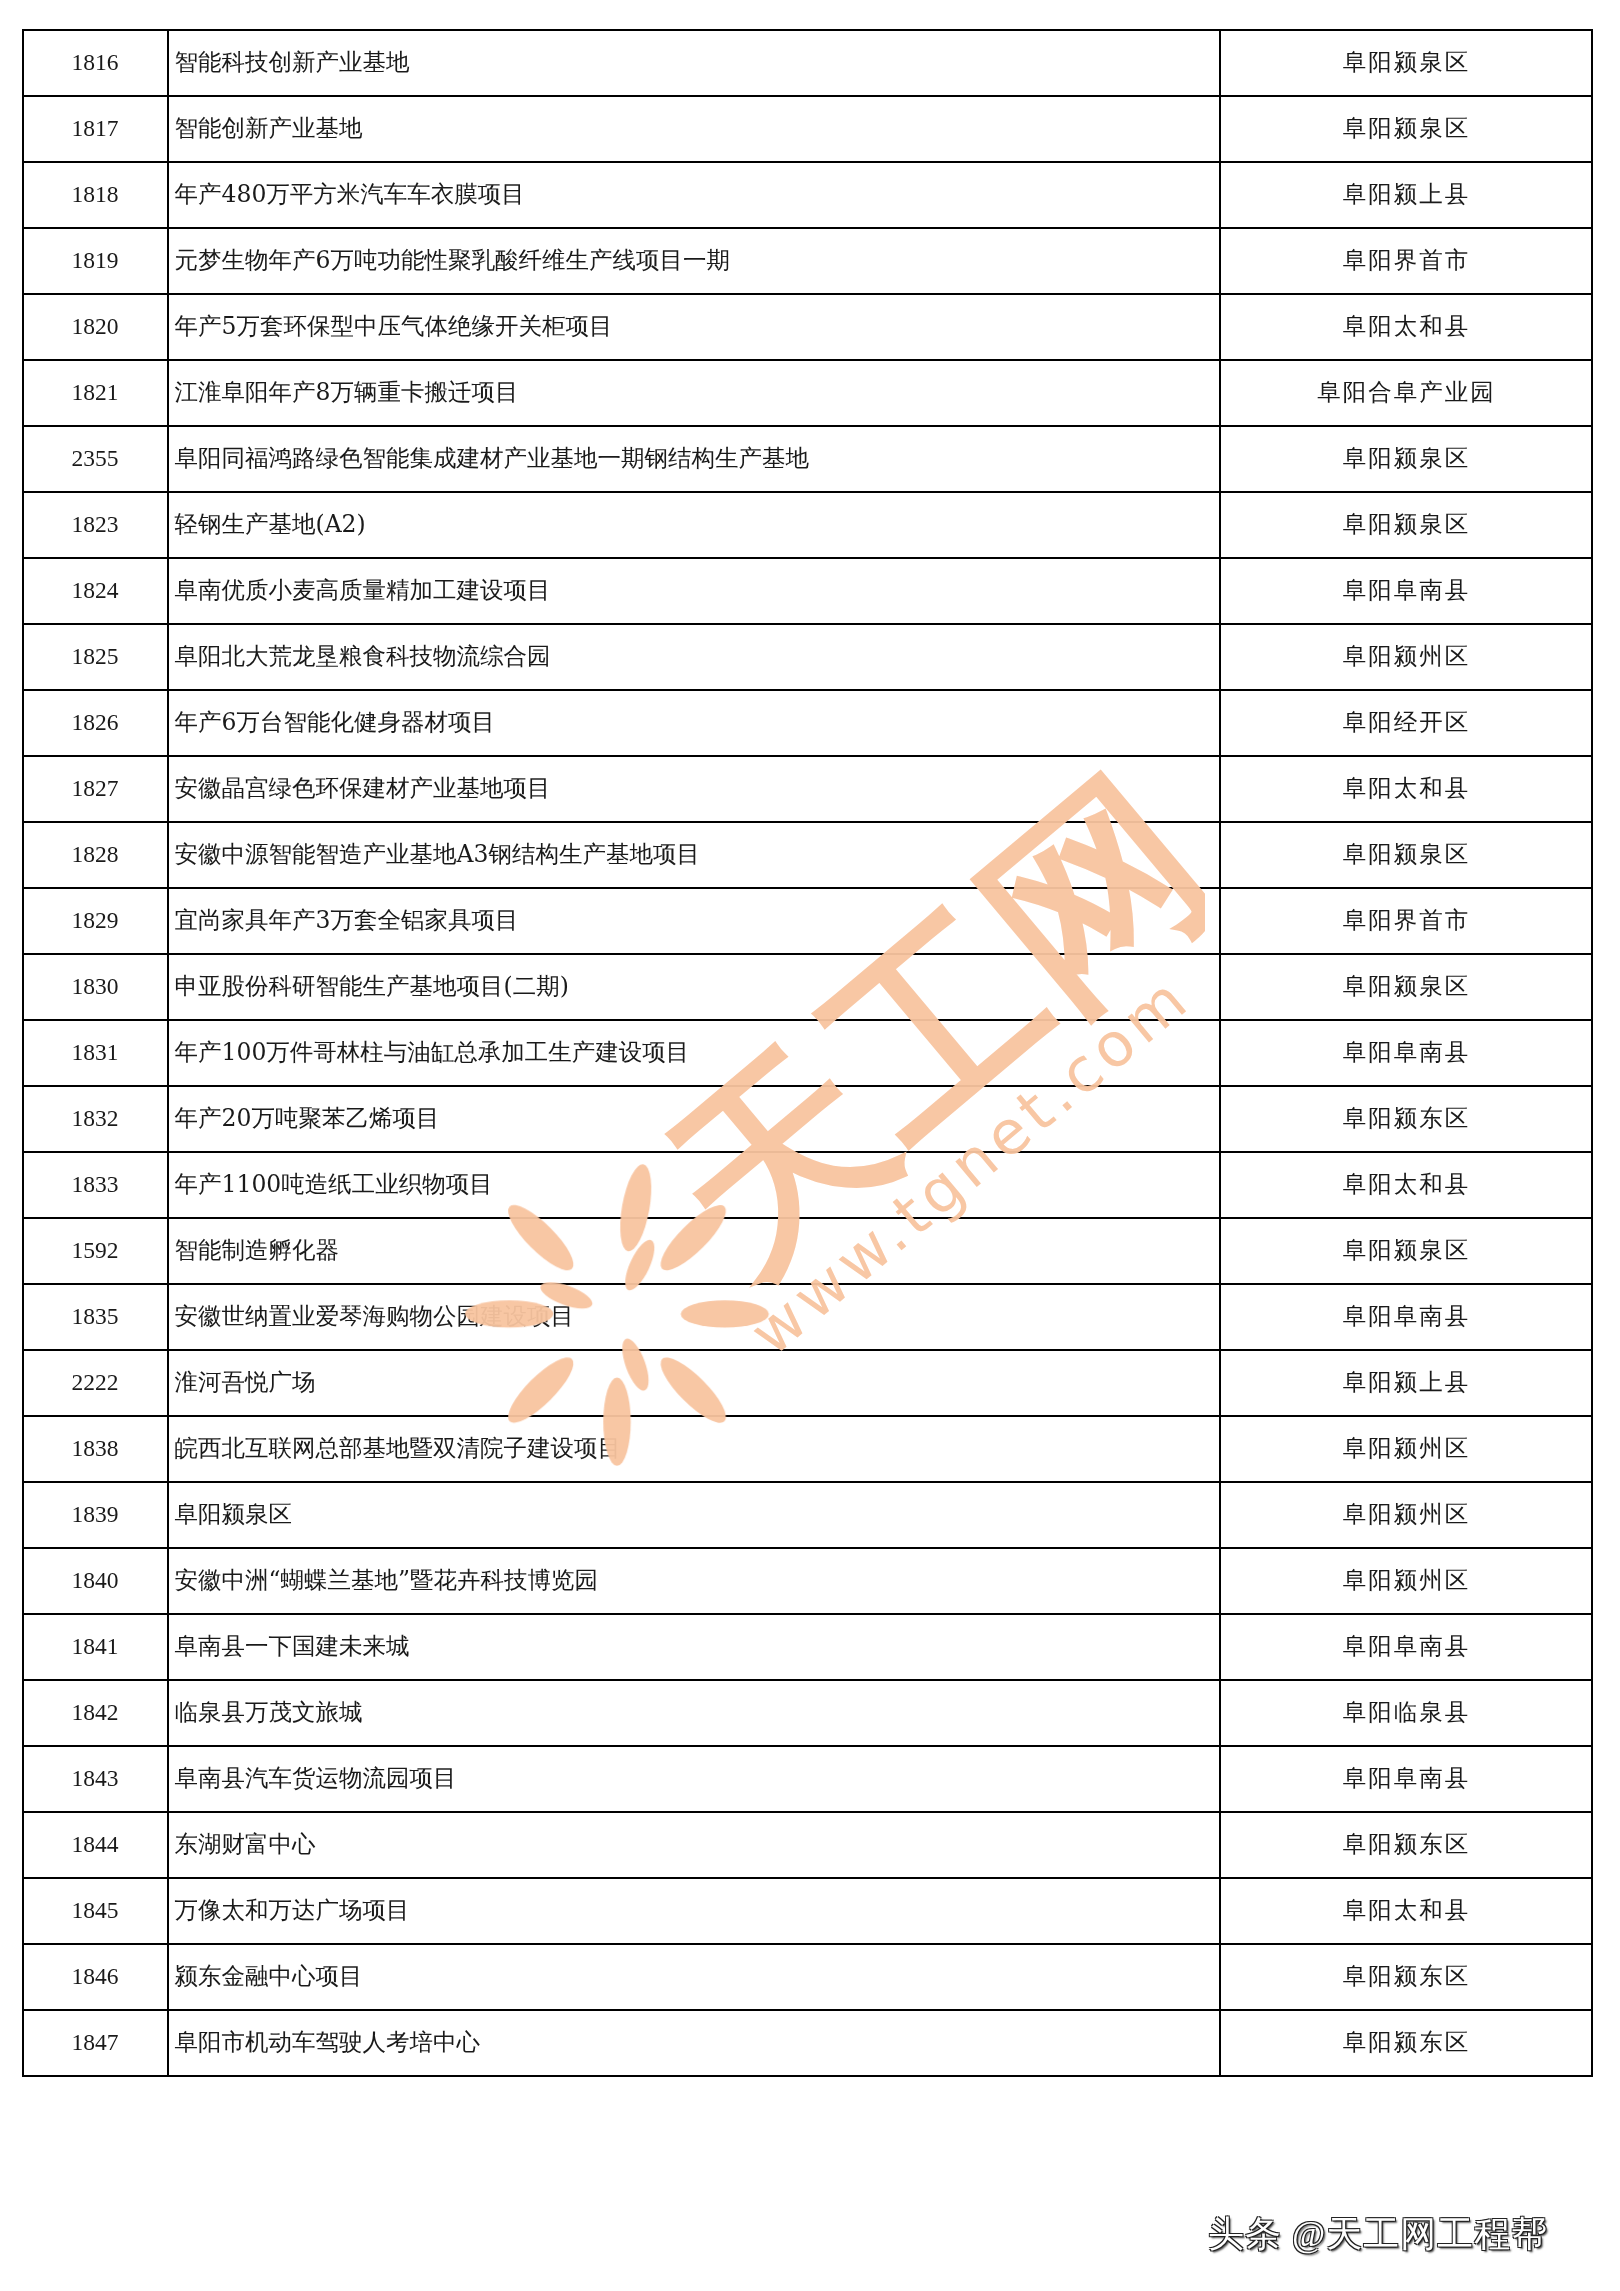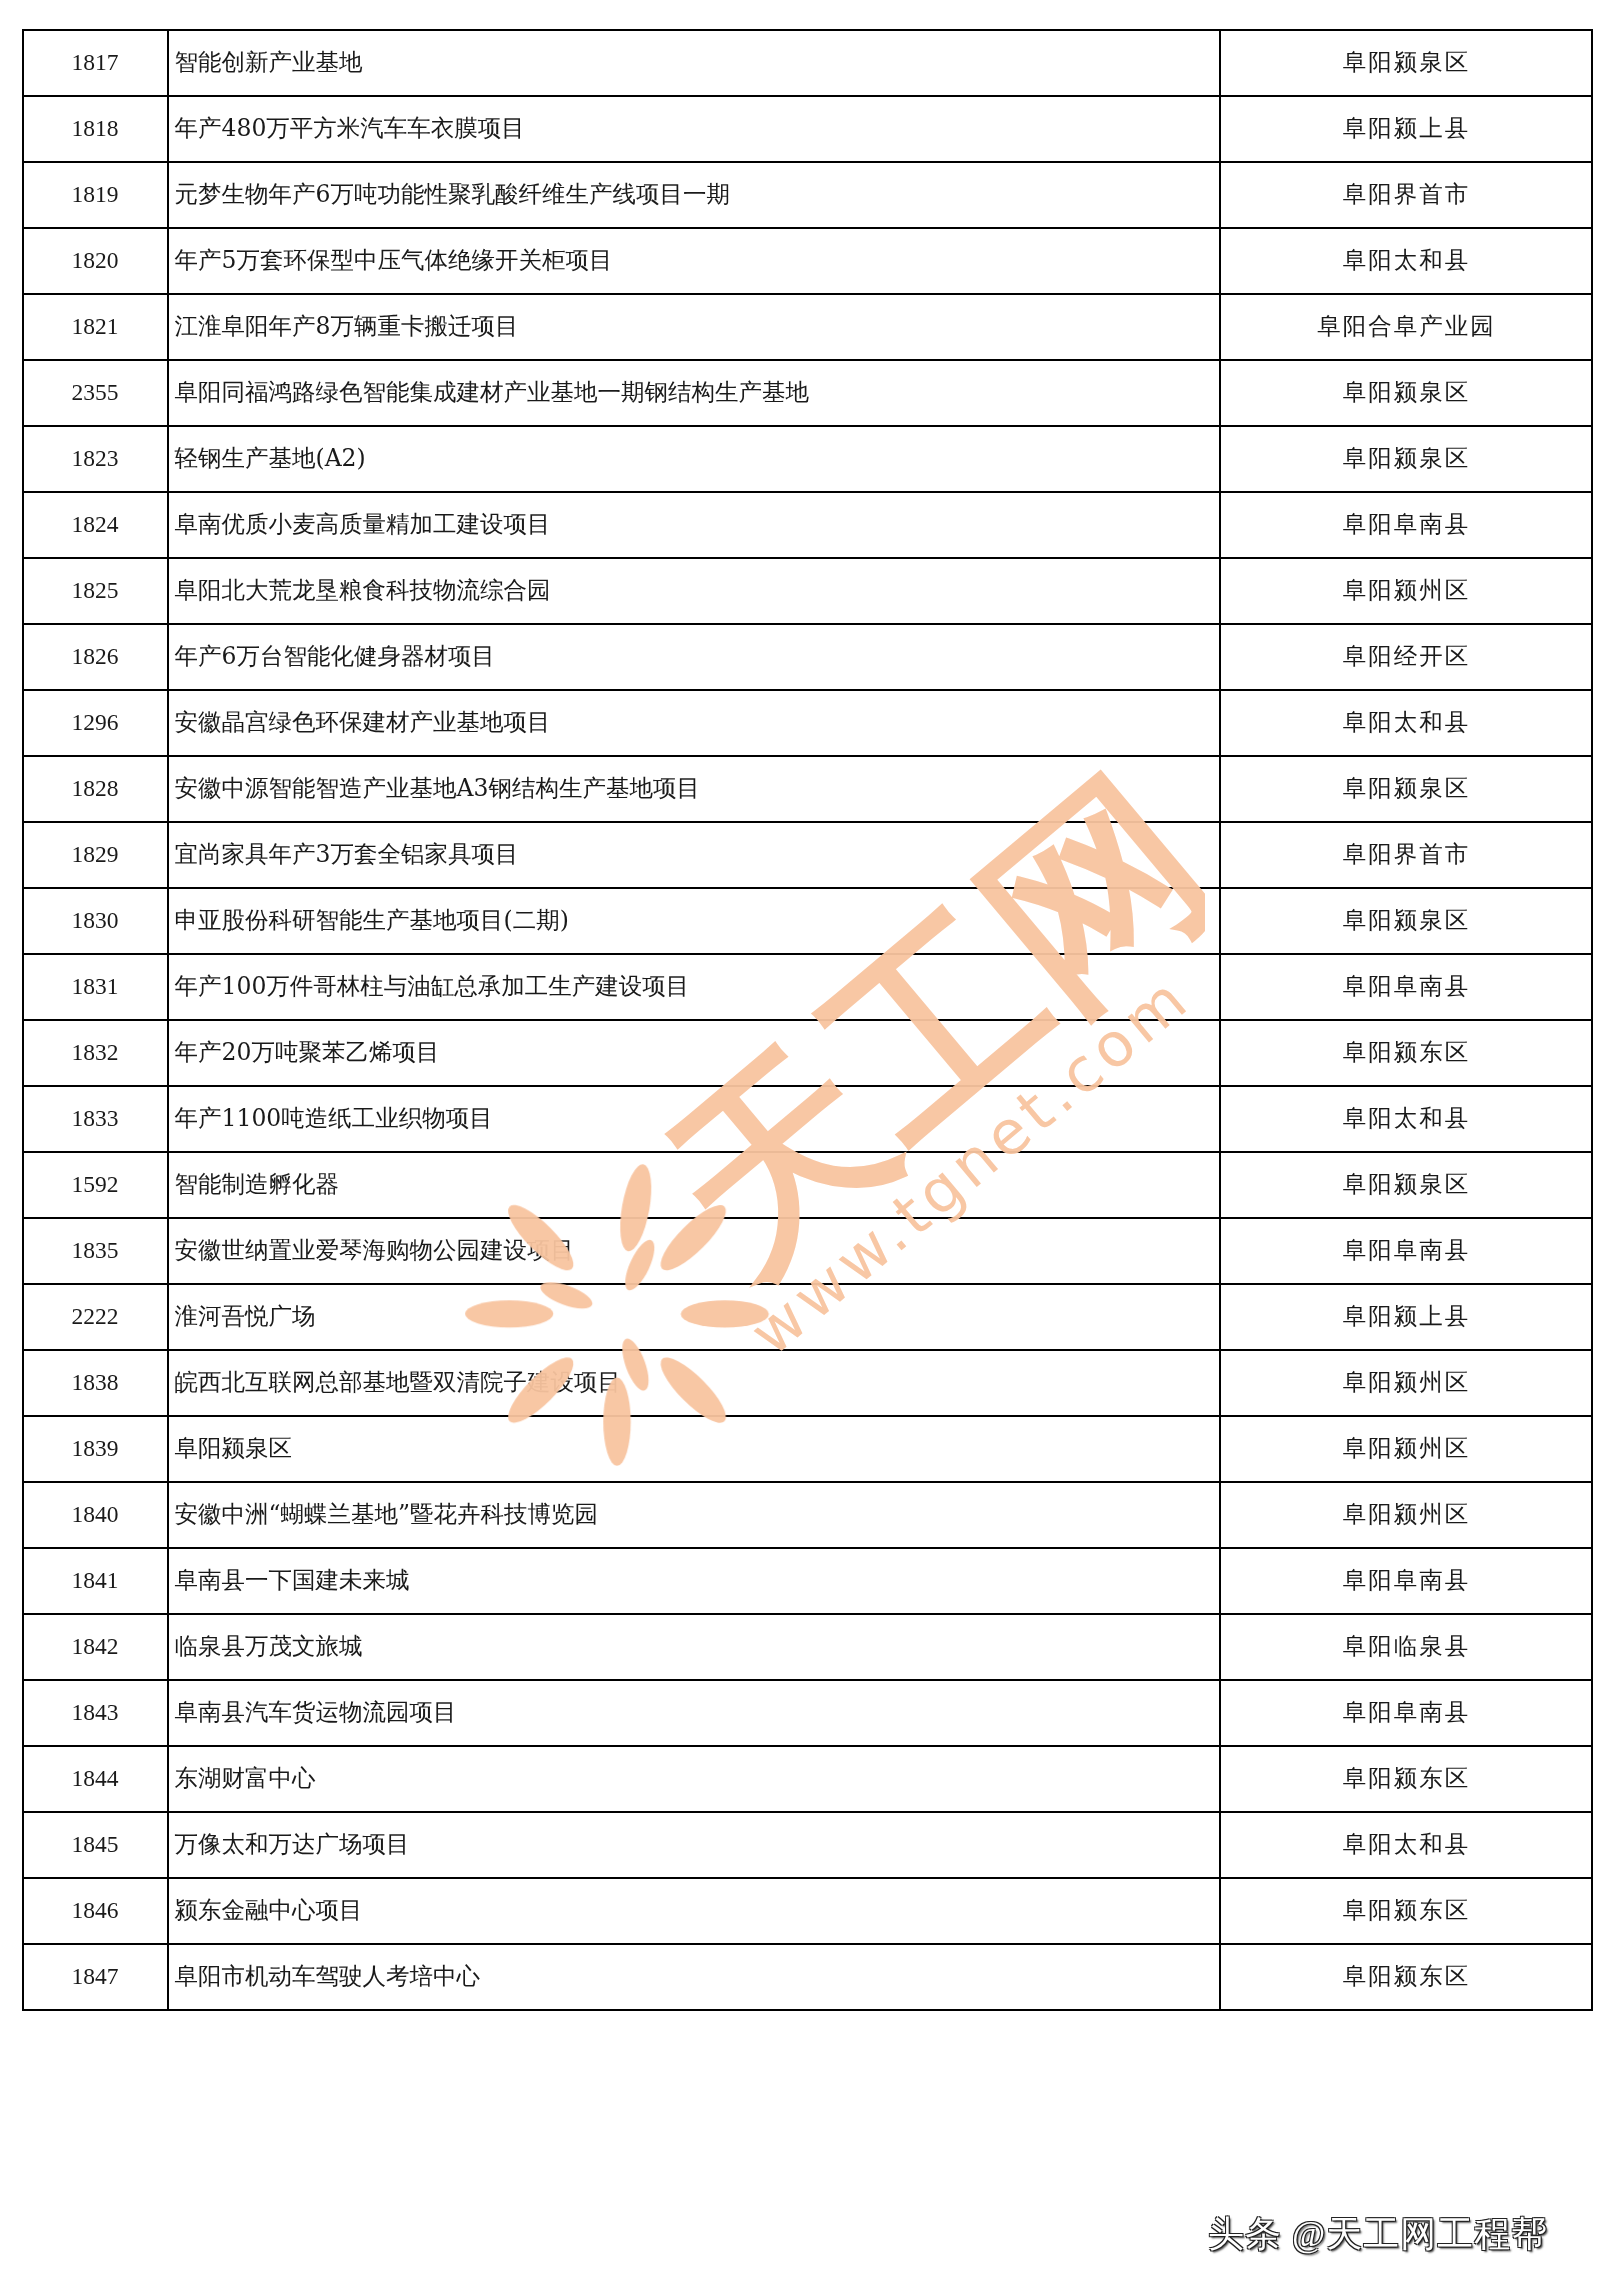--- a/index.html
+++ b/index.html
@@ -14,20 +14,25 @@
   .toutiao { position:absolute; left:1208px; top:2210px; font-family:Liberation Serif, serif;
              font-size:36px; color:#ffffff; letter-spacing:1px;
              text-shadow: 1px 1px 0 #222, -1px -1px 0 #222, 1px -1px 0 #222, -1px 1px 0 #222, 2px 2px 2px #444; }
 </style>
 </head>
 <body>
 
 <table class="tbl">
   <tbody id="tbody">
       <tr>
+        <td class="c-no">1816</td>
+        <td class="c-name">智能科技创新产业基地</td>
+        <td class="c-loc">阜阳颍泉区</td>
+      </tr>
+      <tr>
         <td class="c-no">1817</td>
         <td class="c-name">智能创新产业基地</td>
         <td class="c-loc">阜阳颍泉区</td>
       </tr>
       <tr>
         <td class="c-no">1818</td>
         <td class="c-name">年产480万平方米汽车车衣膜项目</td>
         <td class="c-loc">阜阳颍上县</td>
       </tr>
       <tr>
@@ -64,21 +69,21 @@
         <td class="c-no">1825</td>
         <td class="c-name">阜阳北大荒龙垦粮食科技物流综合园</td>
         <td class="c-loc">阜阳颍州区</td>
       </tr>
       <tr>
         <td class="c-no">1826</td>
         <td class="c-name">年产6万台智能化健身器材项目</td>
         <td class="c-loc">阜阳经开区</td>
       </tr>
       <tr>
-        <td class="c-no">1296</td>
+        <td class="c-no">1827</td>
         <td class="c-name">安徽晶宫绿色环保建材产业基地项目</td>
         <td class="c-loc">阜阳太和县</td>
       </tr>
       <tr>
         <td class="c-no">1828</td>
         <td class="c-name">安徽中源智能智造产业基地A3钢结构生产基地项目</td>
         <td class="c-loc">阜阳颍泉区</td>
       </tr>
       <tr>
         <td class="c-no">1829</td>

